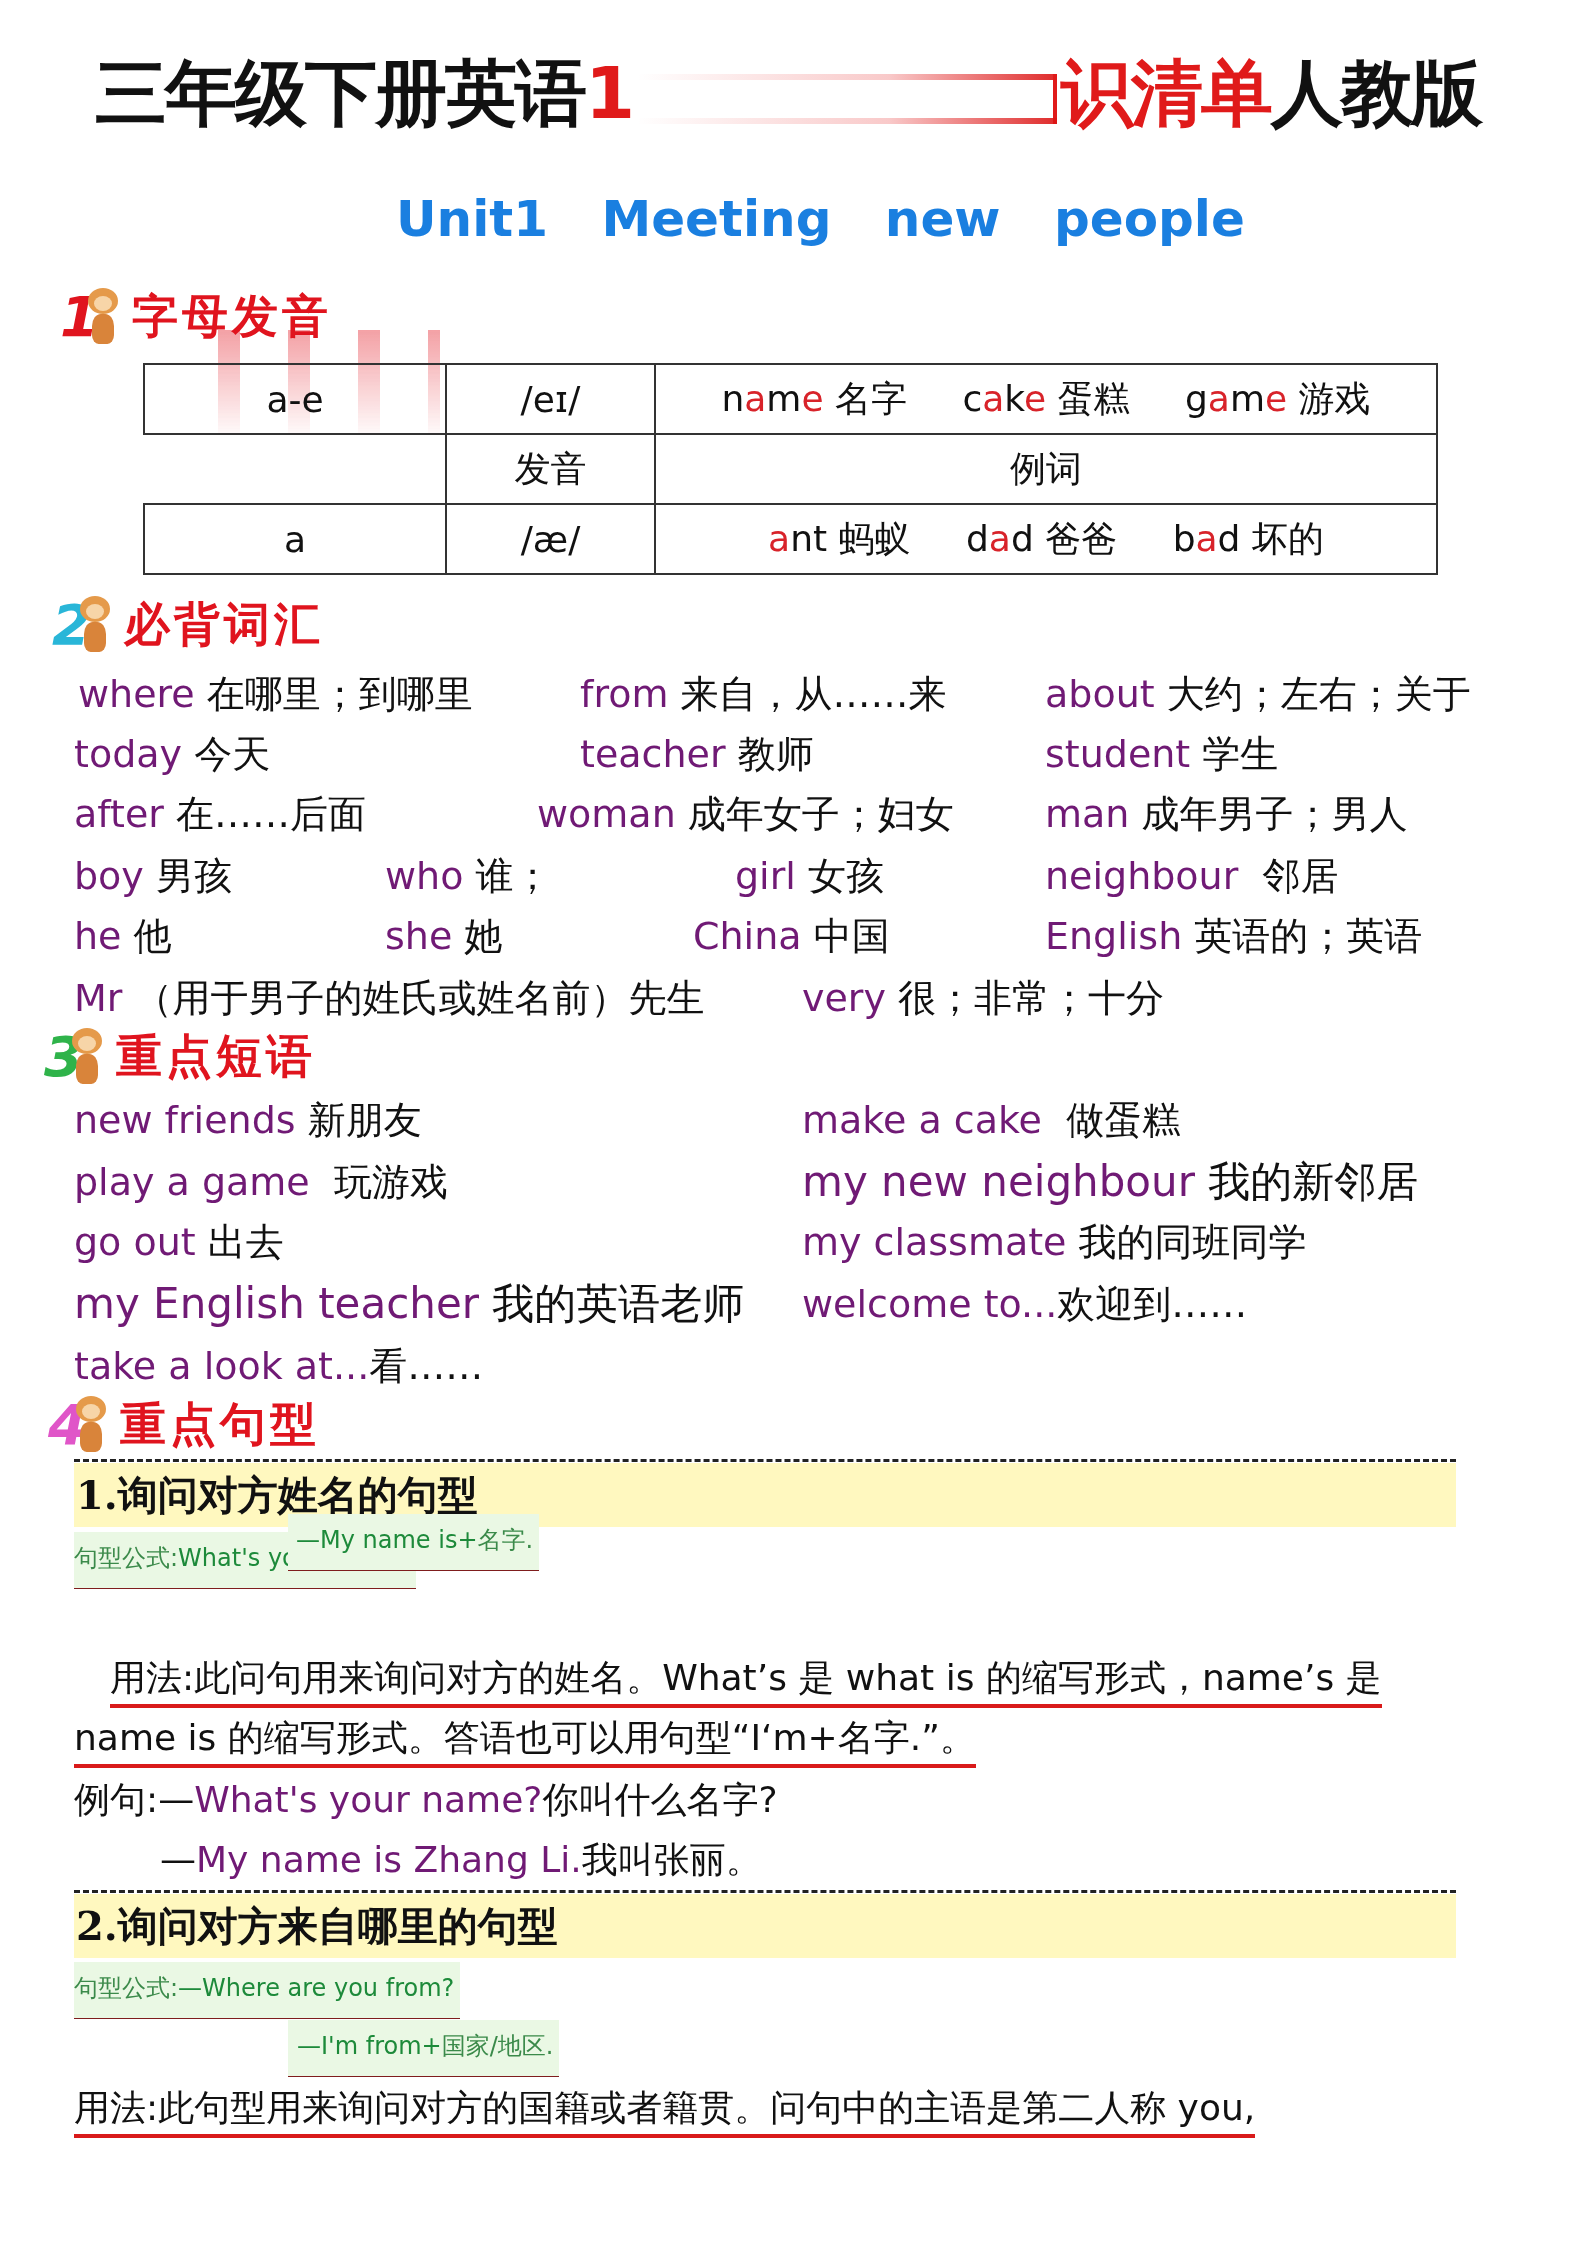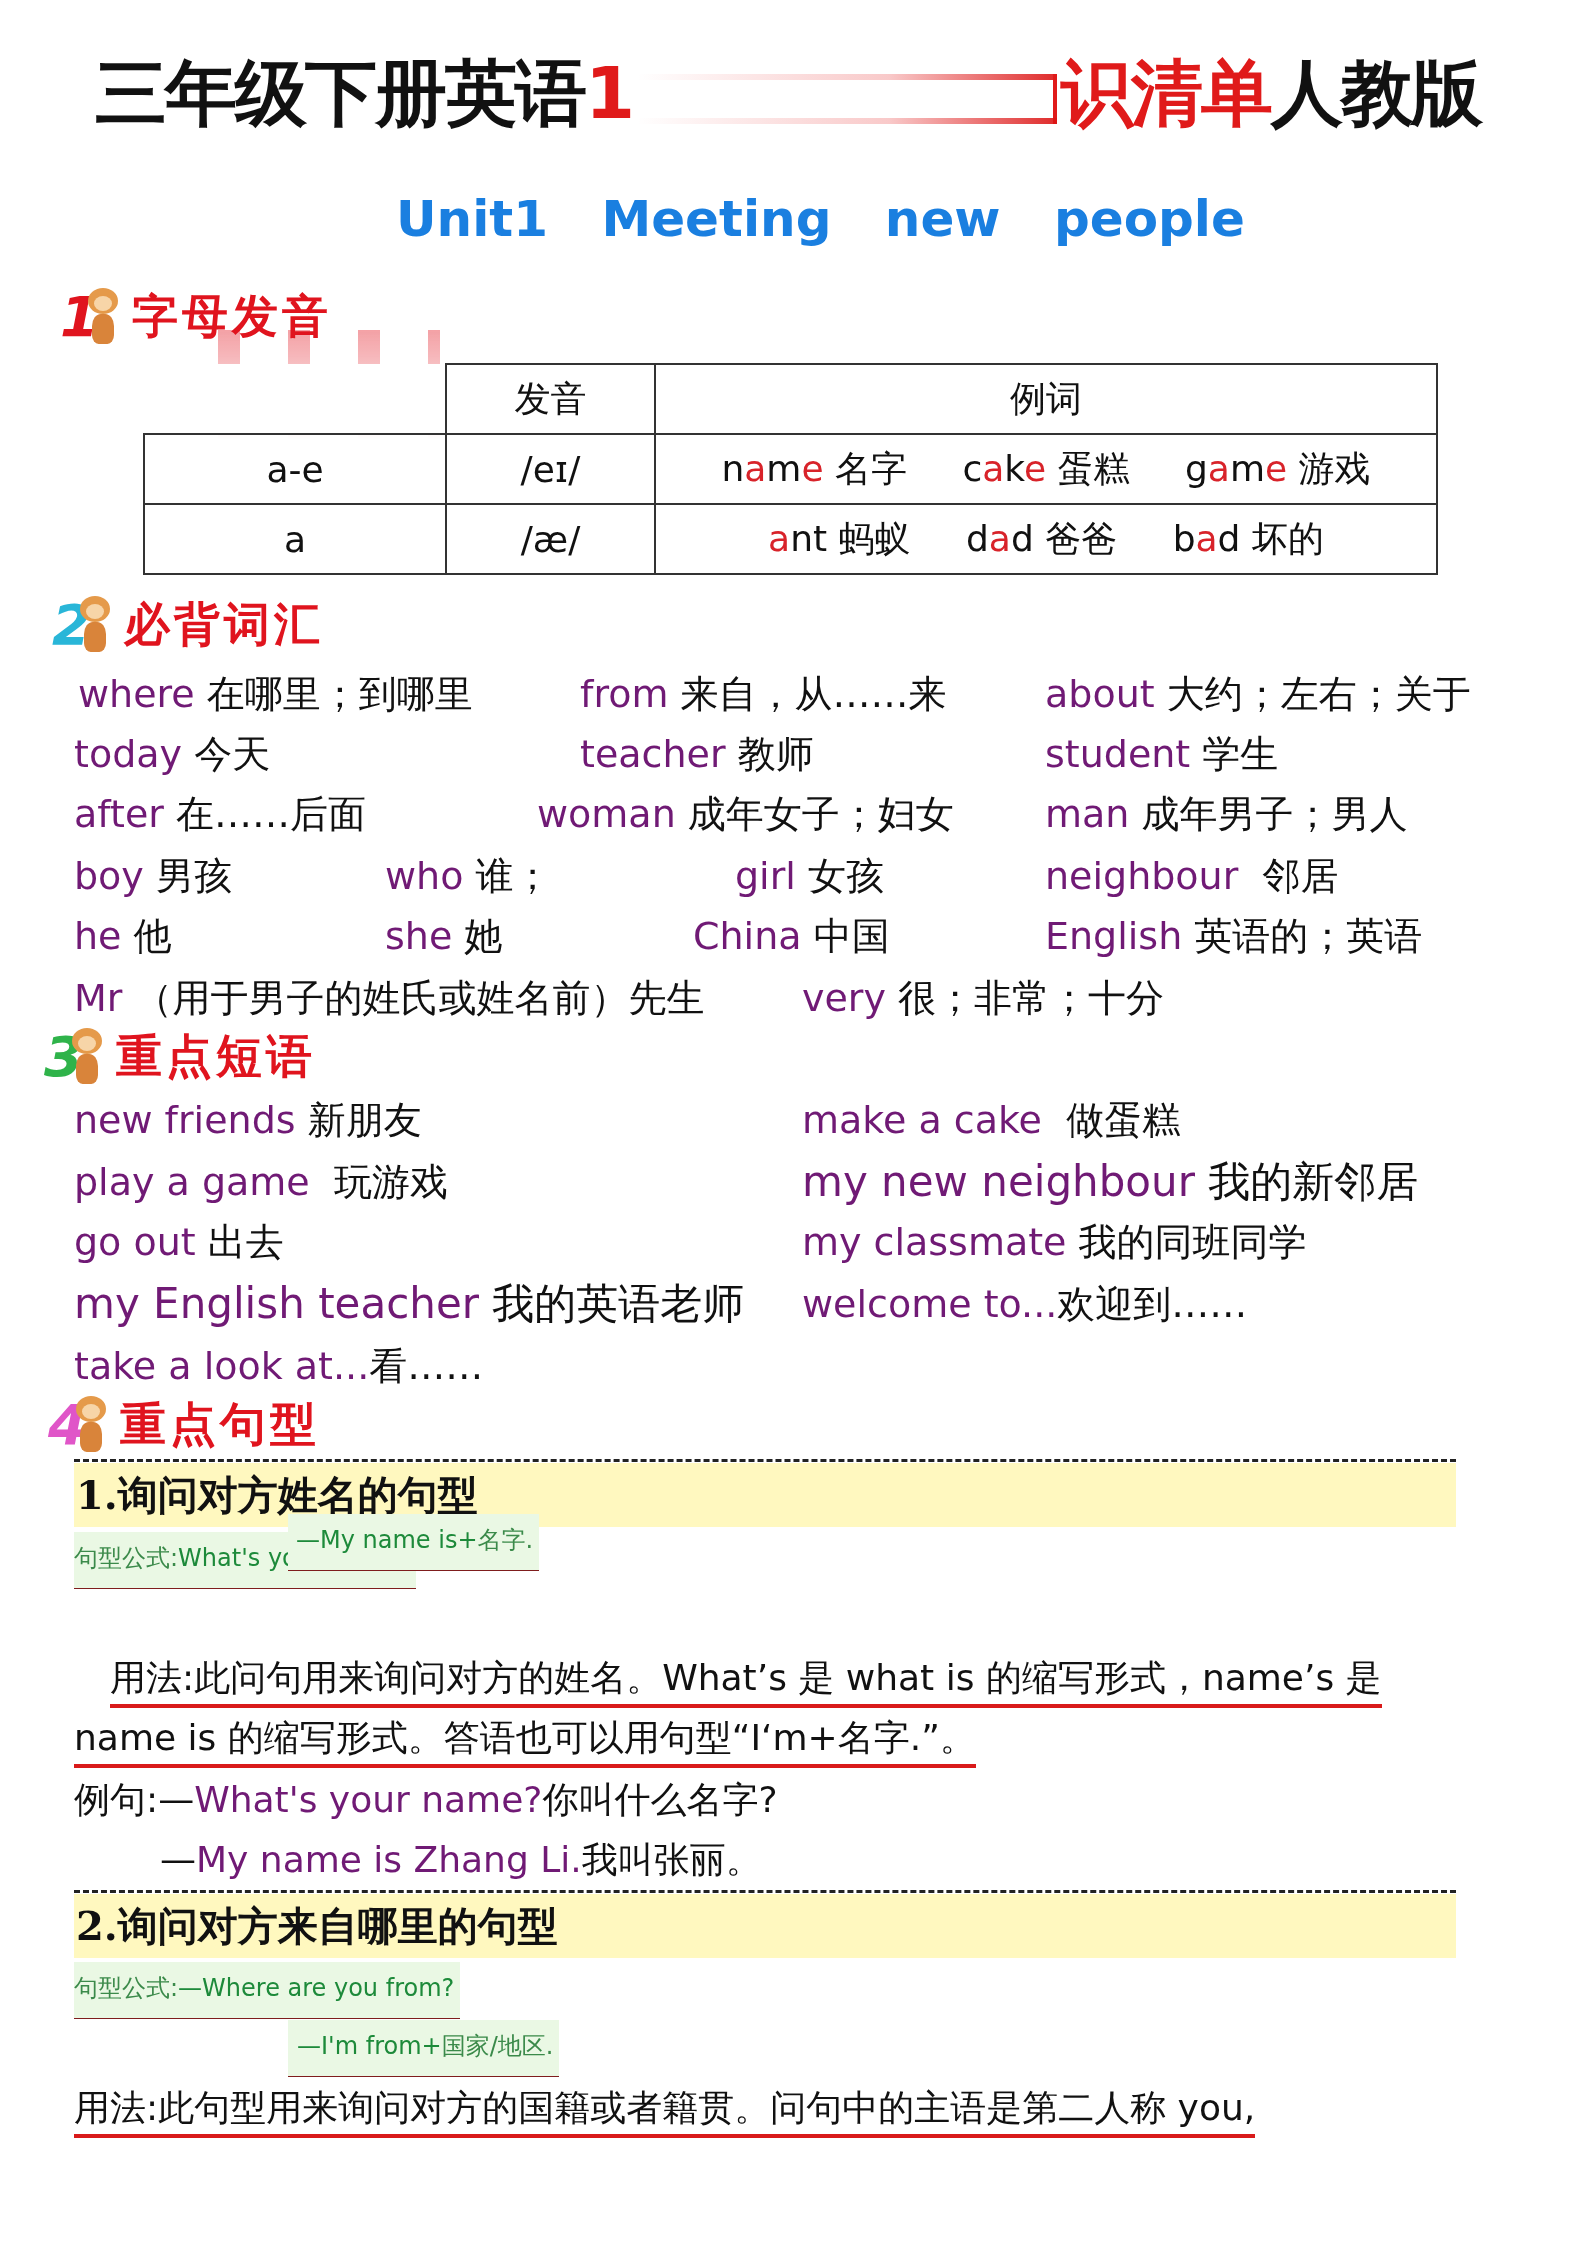--- a/index.html
+++ b/index.html
@@ -68,32 +68,32 @@
       <span class="head"></span>
       <span class="face"></span>
       <span class="body"></span>
     </span>
   <span class="label">字母发音</span>
 </div>
 
 <table class="abs tbl">
   <tbody>
       <tr>
-    <td class="c0 hdr0"></td>
-    <td class="c1">发音</td>
-    <td class="c2">例词</td>
-  </tr>
-  <tr>
     <td class="c0">a-e</td>
     <td class="c1">/eɪ/</td>
     <td class="c2">
       <span class="ex"><span>n</span><span class="red">a</span><span>m</span><span class="red">e</span> <span>名字</span></span>
       <span class="ex"><span>c</span><span class="red">a</span><span>k</span><span class="red">e</span> <span>蛋糕</span></span>
       <span class="ex"><span>g</span><span class="red">a</span><span>m</span><span class="red">e</span> <span>游戏</span></span>
     </td>
+  </tr>
+  <tr>
+    <td class="c0 hdr0"></td>
+    <td class="c1">发音</td>
+    <td class="c2">例词</td>
   </tr>
   <tr>
     <td class="c0">a</td>
     <td class="c1">/æ/</td>
     <td class="c2">
       <span class="ex"><span class="red">a</span><span>nt</span> <span>蚂蚁</span></span>
       <span class="ex"><span>d</span><span class="red">a</span><span>d</span> <span>爸爸</span></span>
       <span class="ex"><span>b</span><span class="red">a</span><span>d</span> <span>坏的</span></span>
     </td>
   </tr>

